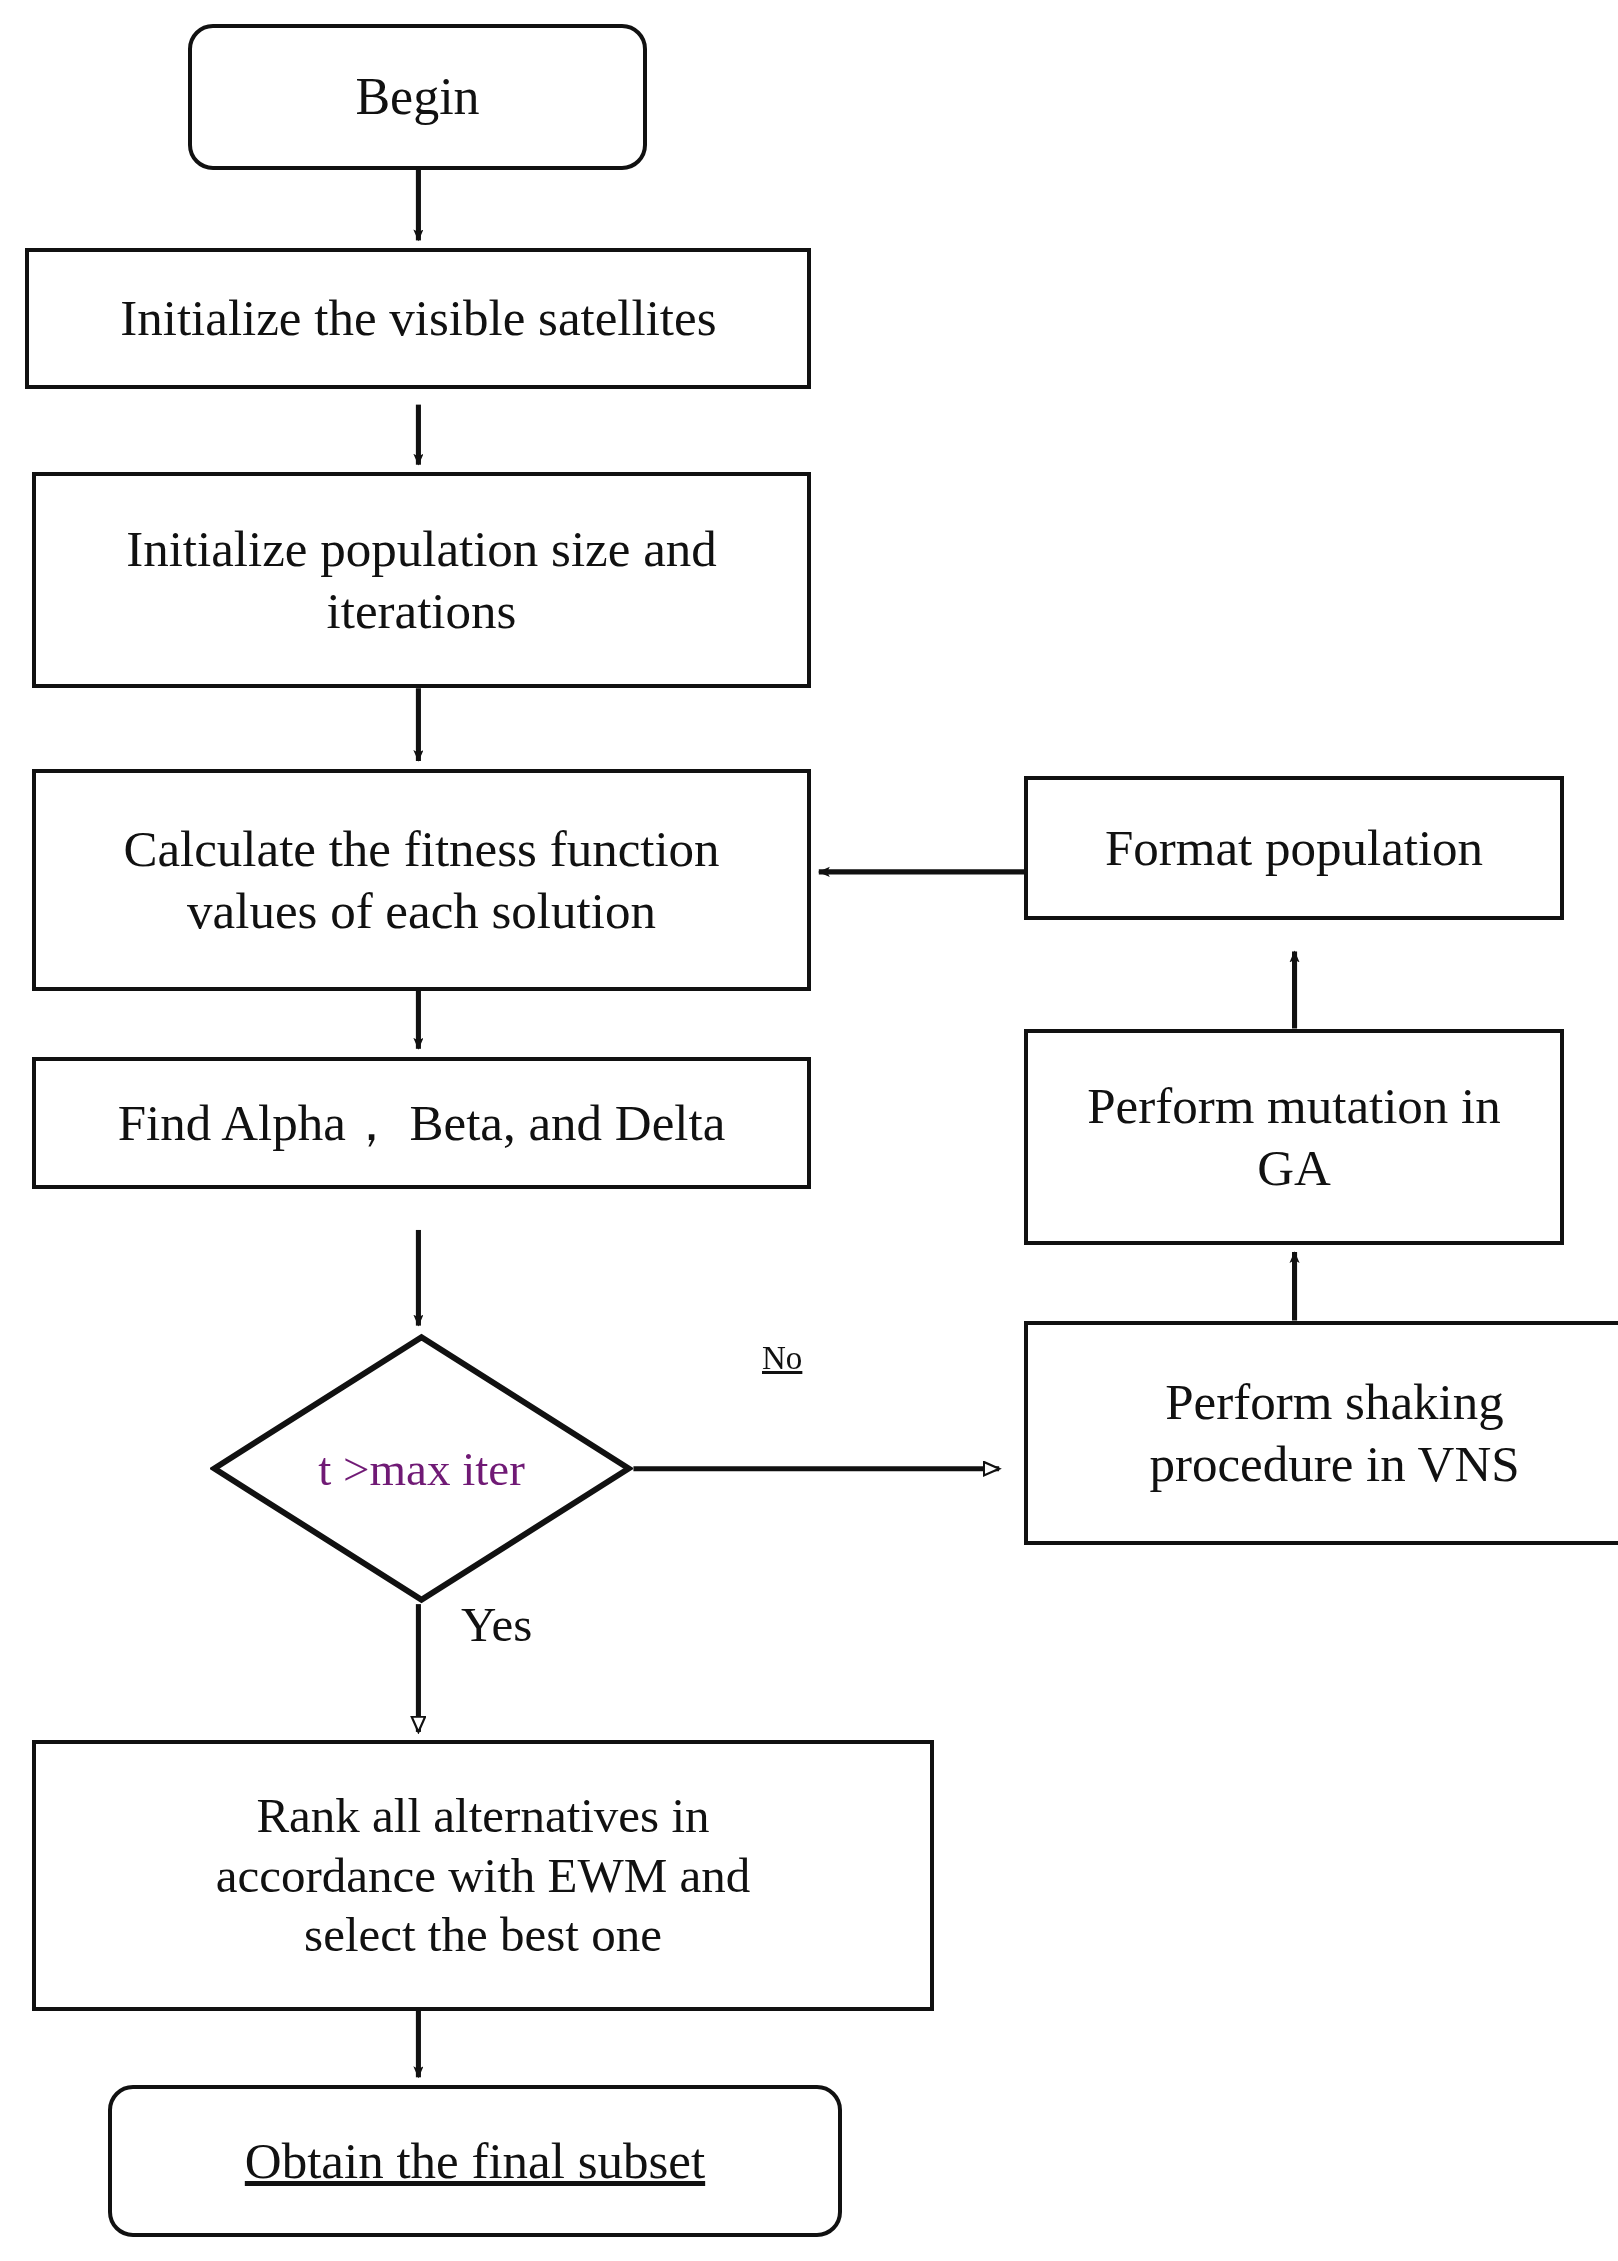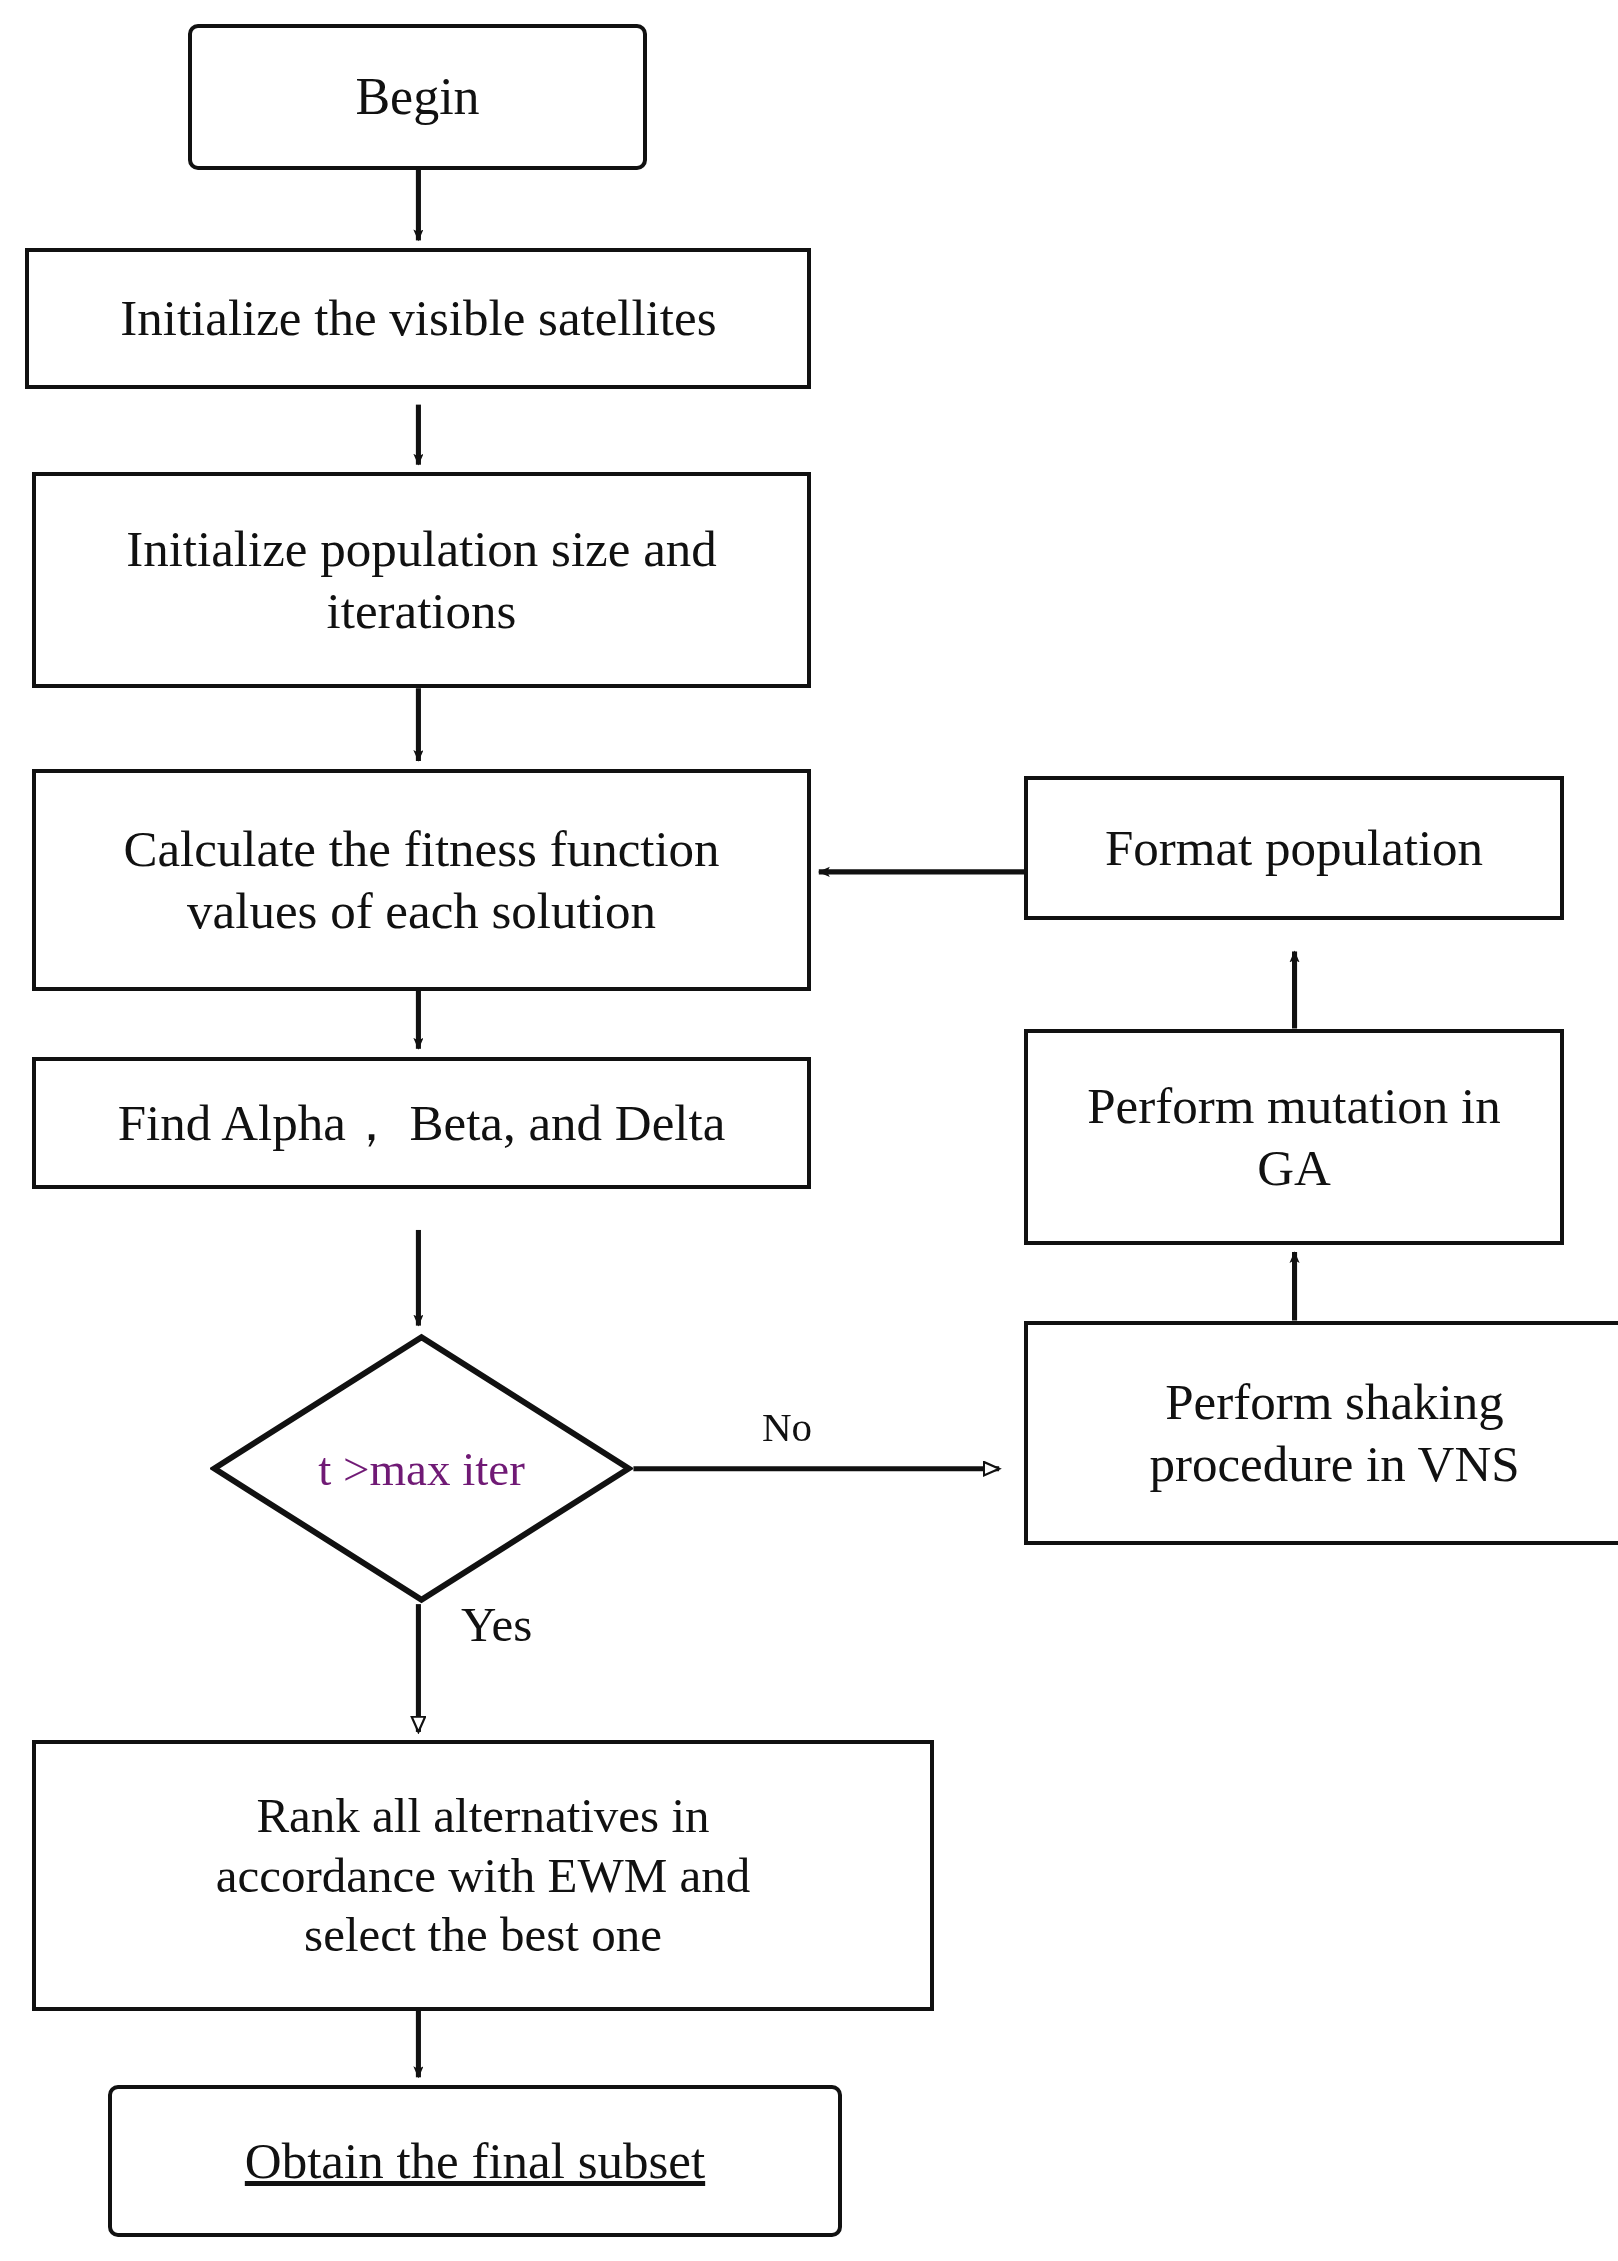--- a/index.html
+++ b/index.html
@@ -23,21 +23,21 @@
     border: 4.2px solid #111111;
     background: #ffffff;
     display: flex;
     align-items: center;
     justify-content: center;
     text-align: center;
     color: #111111;
     line-height: 1.22;
   }
   .node.rounded {
-    border-radius: 10px;
+    border-radius: 25px;
   }
   .node .label {
     display: block;
     padding: 0 15.2px;
     white-space: pre-line;
   }
   .diamond {
     position: absolute;
     display: flex;
     align-items: center;
@@ -156,18 +156,18 @@
   <div class="node" style="left:1024px; top:1029px; width:540px; height:216px; font-size:51px;">
     <span class="label">Perform mutation in
 GA</span>
   </div>
 
   <div class="node" style="left:1024px; top:1321px; width:621px; height:224px; font-size:51px;">
     <span class="label">Perform shaking
 procedure in VNS</span>
   </div>
 
-  <div class="edge-label" style="left:762px; top:1403px; font-size:41px;">No</div>
+  <div class="edge-label" style="left:762px; top:1340px; font-size:33px;text-decoration:underline;">No</div>
 
   <div class="edge-label" style="left:461px; top:1596px; font-size:49px;">Yes</div>
 
 </div>
 
 
 </body></html>

